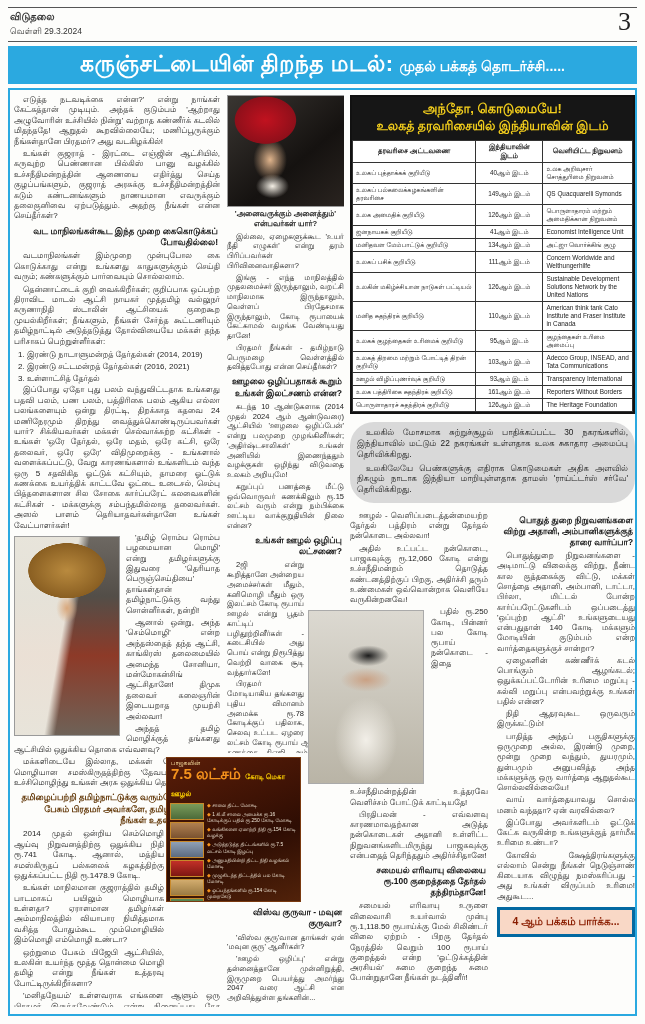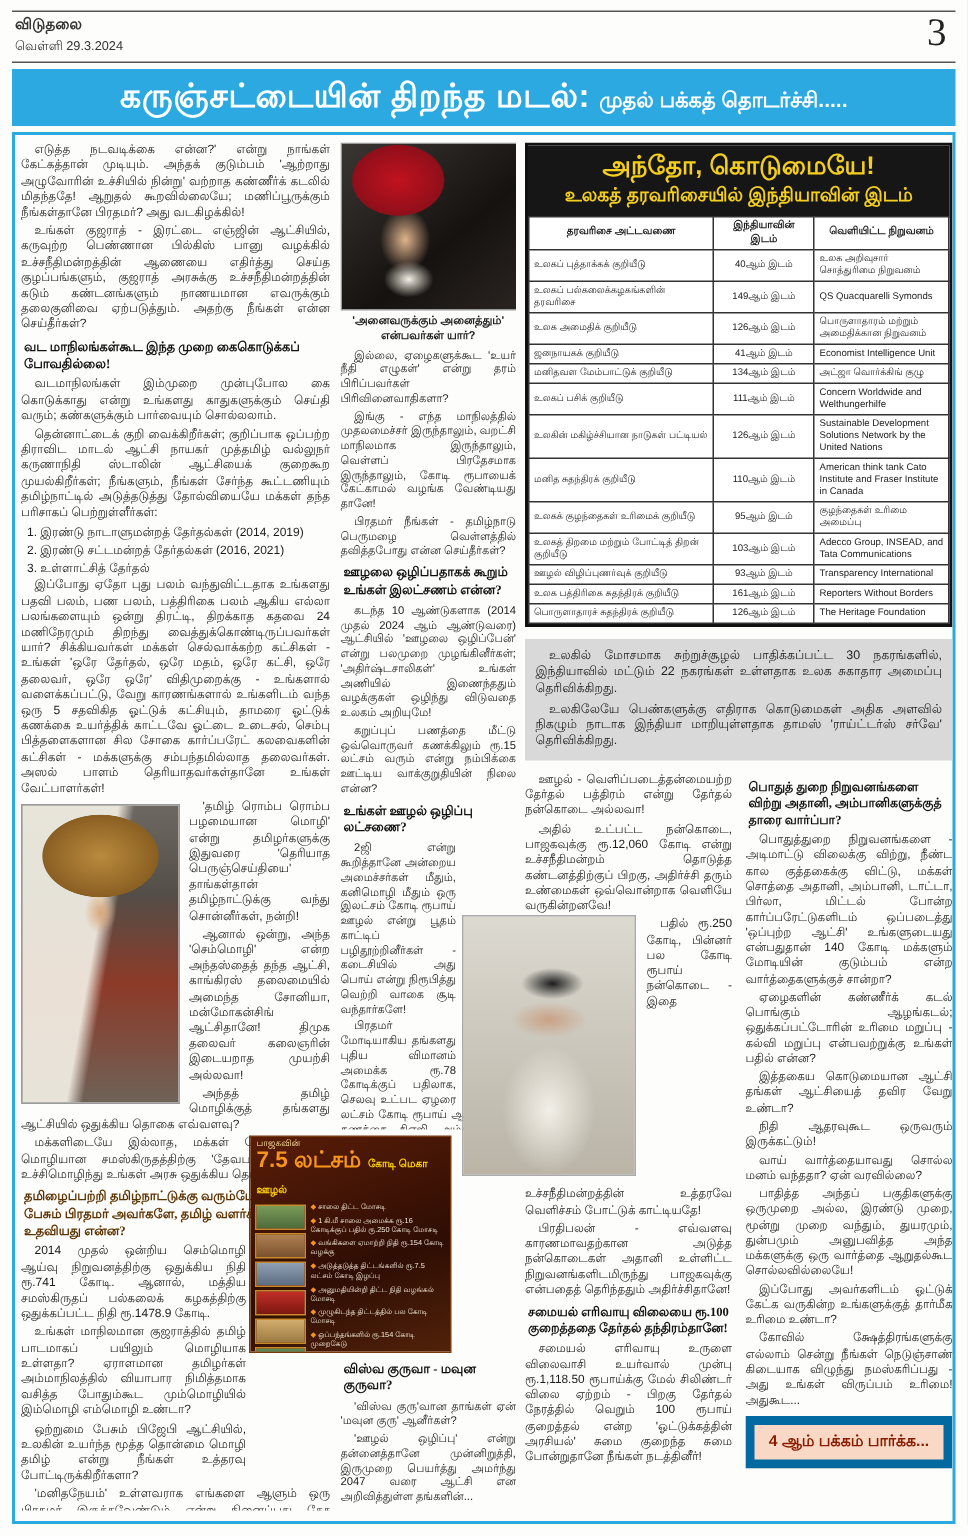--- a/index.html
+++ b/index.html
@@ -22,21 +22,21 @@
   .col1{left:14px;width:206px;height:912px;}
   .col2{left:227px;width:117px;height:658px;}
   .col2-bottom{position:absolute;left:227px;top:903px;width:117px;height:104px;overflow:hidden;}
   .col3{left:350px;width:285px;height:912px;}
 
   .p{font-size:8px;line-height:1.3;text-align:justify;margin:0 0 2px;text-indent:9px;}
   .col2 .p,.col2-bottom .p{font-size:7.5px;}
   .subcol .p{font-size:7.9px;}
   .gray-box .p{font-size:8.3px;color:#222;}
   .li{font-size:8px;line-height:1.4;margin:0 0 1px 4px;}
-  .subhead{font-weight:bold;text-align:left;font-size:8.6px;line-height:1.32;margin:4px 2px 3px;color:#111;font-family:Liberation Serif, serif;}
+  .subhead{font-weight:bold;text-align:right;font-size:8.6px;line-height:1.32;margin:4px 2px 3px;color:#111;}
   .brown{color:#5e3200;}
   .clearl{clear:left;}
   .clearb{clear:both;}
 
   .photo{background:#888;}
   .japi{float:left;width:104px;height:198px;margin:3px 6px 2px 0;border:1px solid #9a9a9a;
     background:
       radial-gradient(ellipse 62px 44px at 50% 17%, #b98a3e 0%, #8a5f22 62%, rgba(0,0,0,0) 63%),
       radial-gradient(ellipse 15px 20px at 50% 36%, #d9a87c 0%, rgba(0,0,0,0) 72%),
       linear-gradient(100deg, rgba(245,242,232,.9) 46%, rgba(245,242,232,0) 54%),
@@ -56,37 +56,37 @@
   .caption{font-size:7.6px;font-weight:bold;text-align:center;margin:1px 4px 3px;line-height:1.3;}
 
   .spacer-right{float:right;}
   .ad-gap{width:56px;height:150px;}
   .binoc-gap{width:40px;height:176px;}
   .spacer-left{float:left;}
   .binoc-gap-l{width:76px;height:180px;margin-right:5px;}
 
   .rank-table{border:2px solid #111;background:#fff;}
   .table-title{background:#161616;color:#F3CE1C;text-align:center;padding:4px 2px 5px;}
-  .tt1{font-size:17px;font-weight:bold;}
+  .tt1{font-size:13px;font-weight:bold;}
   .tt2{font-size:12.5px;font-weight:bold;margin-top:1px;}
   table{width:100%;border-collapse:collapse;}
   th,td{border:1px solid #333;font-size:6.4px;line-height:1.25;padding:2px 3px;vertical-align:middle;}
   th{font-size:6.9px;text-align:center;background:#fff;}
   td:nth-child(1){width:44%;}
   td:nth-child(2){width:24%;text-align:center;white-space:nowrap;}
   td:nth-child(3){width:32%;}
 
-  .gray-box{background:#D9D9D9;margin-top:8px;padding:5px 7px;}
+  .gray-box{background:#D9D9D9;margin-top:8px;padding:5px 7px;border-radius:24px;}
   .gray-box .p{margin-bottom:3px;}
   .subcols{display:flex;gap:9px;margin-top:8px;}
   .subcol{width:138px;overflow:hidden;}
   .subcol .subhead{font-size:8.4px;}
 
   .continue-box{background:#F9D8C6;color:#8A1D00;font-weight:bold;text-align:center;
-        font-size:10.5px;padding:5px 2px;margin-top:5px;border:6px solid #0369a1;}
+        font-size:10.5px;padding:5px 2px;margin-top:5px;border:3px solid #0369a1;}
 
   .ad{position:absolute;left:166px;top:757px;width:133px;height:143px;
       background:linear-gradient(160deg,#5a1d08,#2e0d03 60%,#51220a);
       border:1px solid #7a3a10;color:#fff;overflow:hidden;}
   .ad-head{padding:2px 4px 1px;line-height:1.05;}
   .ad-brand{display:block;font-size:6px;color:#ffe9a8;}
   .ad-amount{font-size:15px;font-weight:bold;color:#F7941D;}
   .ad-suffix{font-size:7px;font-weight:bold;color:#FFD200;}
   .ad-body{display:flex;gap:3px;padding:2px 3px;}
   .ad-thumbs{width:34px;display:flex;flex-direction:column;gap:2px;}
@@ -291,24 +291,23 @@
         <div class="subhead">சமையல் எரிவாயு விலையை ரூ.100 குறைத்ததை தேர்தல் தந்திரம்தானே!</div>
         <div class="paras">
             <p class="p">சமையல் எரிவாயு உருளை விலைவாசி உயர்வால் முன்பு ரூ.1,118.50 ரூபாய்க்கு மேல் சிலிண்டர் விலை ஏற்றம் - பிறகு தேர்தல் நேரத்தில் வெறும் 100 ரூபாய் குறைத்தல் என்ற 'ஓட்டுக்கத்தின் அரசியல்' சுமை குறைந்த சுமை போன்றுதானே நீங்கள் நடத்தினீர்!</p>
           </div>
       </div>
       <div class="subcol right">
         <div class="subhead">பொதுத் துறை நிறுவனங்களை விற்று அதானி, அம்பானிகளுக்குத் தாரை வார்ப்பா?</div>
         <div class="paras">
             <p class="p">பொதுத்துறை நிறுவனங்களை - அடிமாட்டு விலைக்கு விற்று, நீண்ட கால குத்தகைக்கு விட்டு, மக்கள் சொத்தை அதானி, அம்பானி, டாட்டா, பிர்லா, மிட்டல் போன்ற கார்ப்பரேட்டுகளிடம் ஒப்படைத்து 'ஒப்புற்ற ஆட்சி' உங்களுடையது என்பதுதான் 140 கோடி மக்களும் மோடியின் குடும்பம் என்ற வார்த்தைகளுக்குச் சான்றா?</p>
             <p class="p">ஏழைகளின் கண்ணீர்க் கடல் பொங்கும் ஆழங்கடல்; ஒதுக்கப்பட்டோரின் உரிமை மறுப்பு - கல்வி மறுப்பு என்பவற்றுக்கு உங்கள் பதில் என்ன?</p>
-            <p class="p">இத்தகைய கொடுமையான ஆட்சி தங்கள் ஆட்சியைத் தவிர வேறு உண்டா?</p>
             <p class="p">நிதி ஆதரவுகூட ஒருவரும் இருக்கட்டும்!</p>
+            <p class="p">பாதித்த அந்தப் பகுதிகளுக்கு ஒருமுறை அல்ல, இரண்டு முறை, மூன்று முறை வந்தும், துயரமும், துன்பமும் அனுபவித்த அந்த மக்களுக்கு ஒரு வார்த்தை ஆறுதல்கூட சொல்லவில்லையே!</p>
             <p class="p">வாய் வார்த்தையாவது சொல்ல மனம் வந்ததா? ஏன் வரவில்லை?</p>
-            <p class="p">பாதித்த அந்தப் பகுதிகளுக்கு ஒருமுறை அல்ல, இரண்டு முறை, மூன்று முறை வந்தும், துயரமும், துன்பமும் அனுபவித்த அந்த மக்களுக்கு ஒரு வார்த்தை ஆறுதல்கூட சொல்லவில்லையே!</p>
             <p class="p">இப்போது அவர்களிடம் ஓட்டுக் கேட்க வருகின்ற உங்களுக்குத் தார்மீக உரிமை உண்டா?</p>
             <p class="p">கோவில் க்ஷேத்திரங்களுக்கு எல்லாம் சென்று நீங்கள் நெடுஞ்சாண் கிடையாக விழுந்து நமஸ்கரிப்பது - அது உங்கள் விருப்பம் உரிமை! அதுகூட...</p>
           </div>
         <div class="continue-box">4 ஆம் பக்கம் பார்க்க...</div>
       </div>
     </div>
   </div>
 
   <div class="ad">
     <div class="ad-head">

